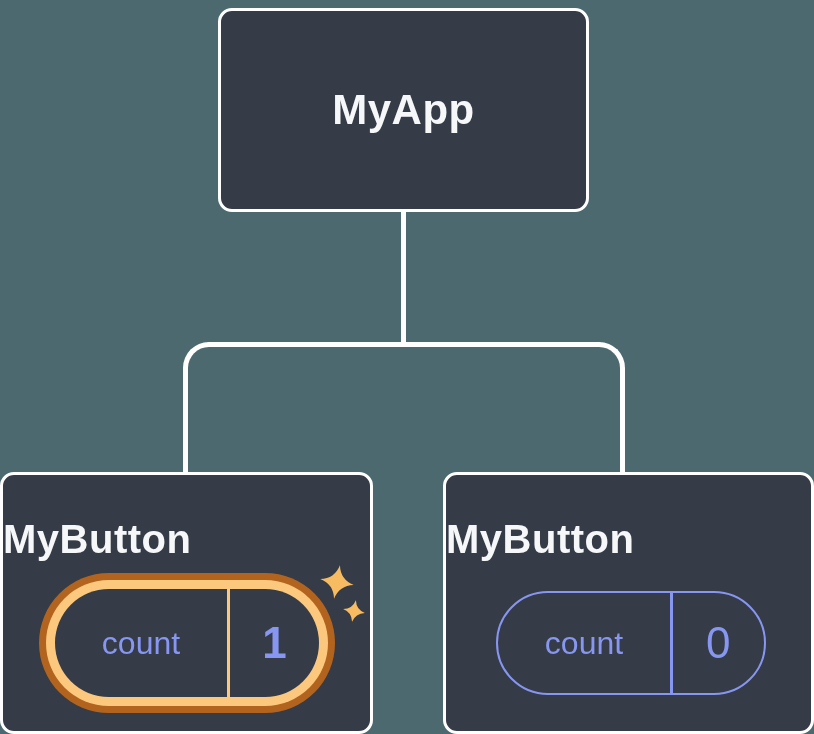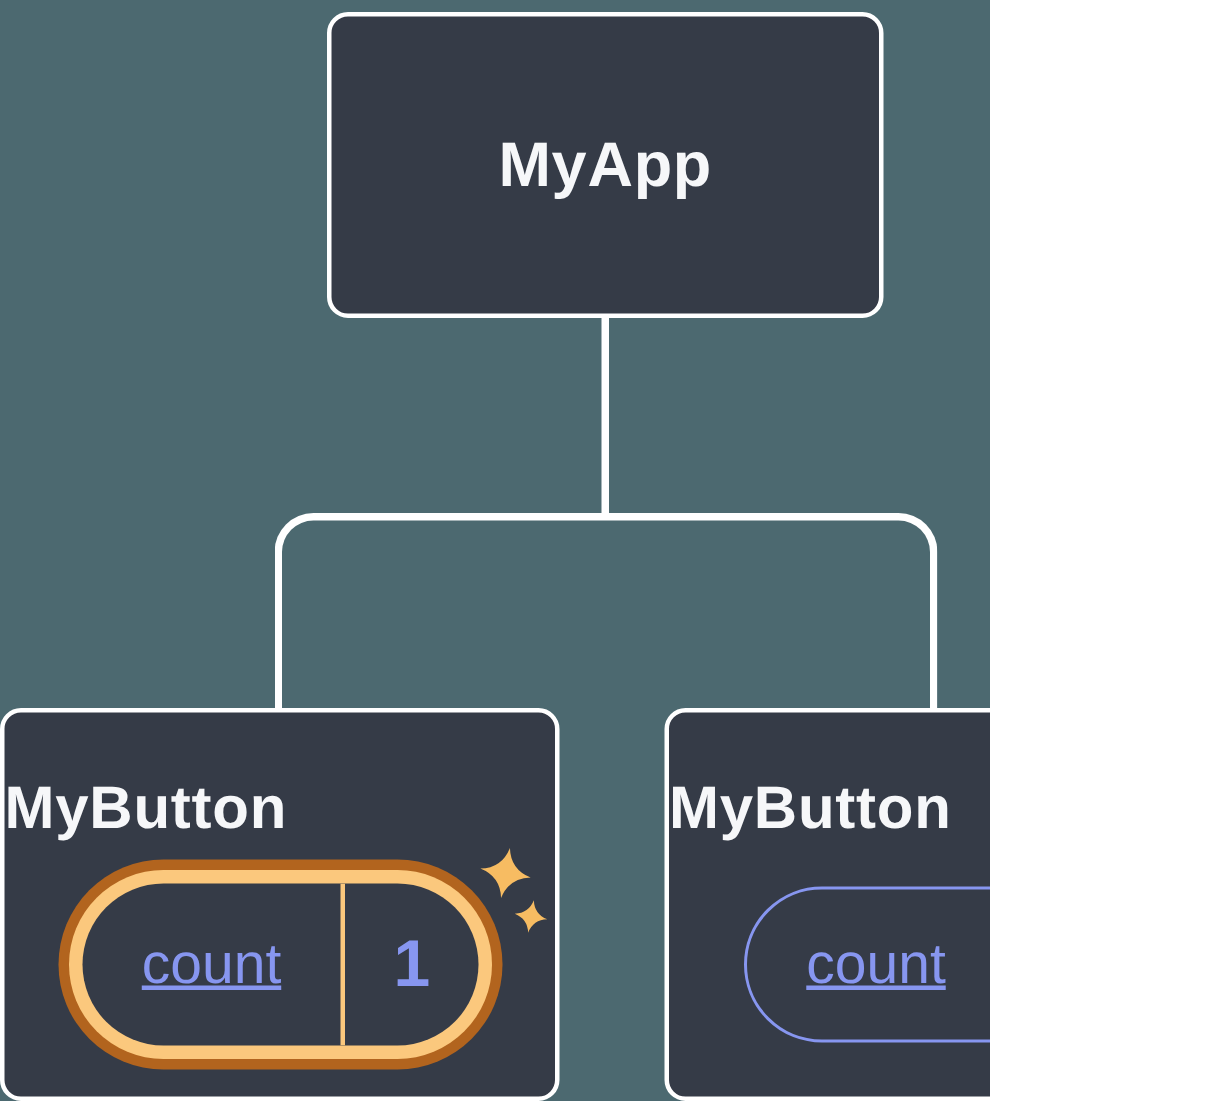--- a/index.html
+++ b/index.html
@@ -8,21 +8,21 @@
     --node-border: #FFFFFF;
     --text: #F6F7F9;
     --periwinkle: #8796F0;
     --orange-dark: #B2641E;
     --gold: #FBC87D;
     --sparkle: #F7BC62;
   }
   html, body { margin: 0; padding: 0; }
   #canvas {
     position: relative;
-    width: 660px;
+    width: 814px;
     height: 734px;
     background: var(--bg);
     overflow: hidden;
     font-family: "Liberation Sans", sans-serif;
   }
   .node {
     position: absolute;
     background: var(--node-fill);
     border: 3px solid var(--node-border);
     border-radius: 14px;
@@ -105,22 +105,21 @@
   .pill-cell-val {
     flex: 1 1 auto;
     display: flex; align-items: center; justify-content: center;
   }
   .pill-divider-gold {
     flex: 0 0 3px;
     background: var(--gold);
   }
   .state-key {
     color: var(--periwinkle);
-    font-size: 38px;
-    text-decoration: underline;
+    font-size: 32px;
   }
   .state-val-bold {
     color: var(--periwinkle);
     font-size: 44px;
     font-weight: bold;
   }
   
   .pill-plain {
     position: absolute;
     left: 50px; top: 116px;

